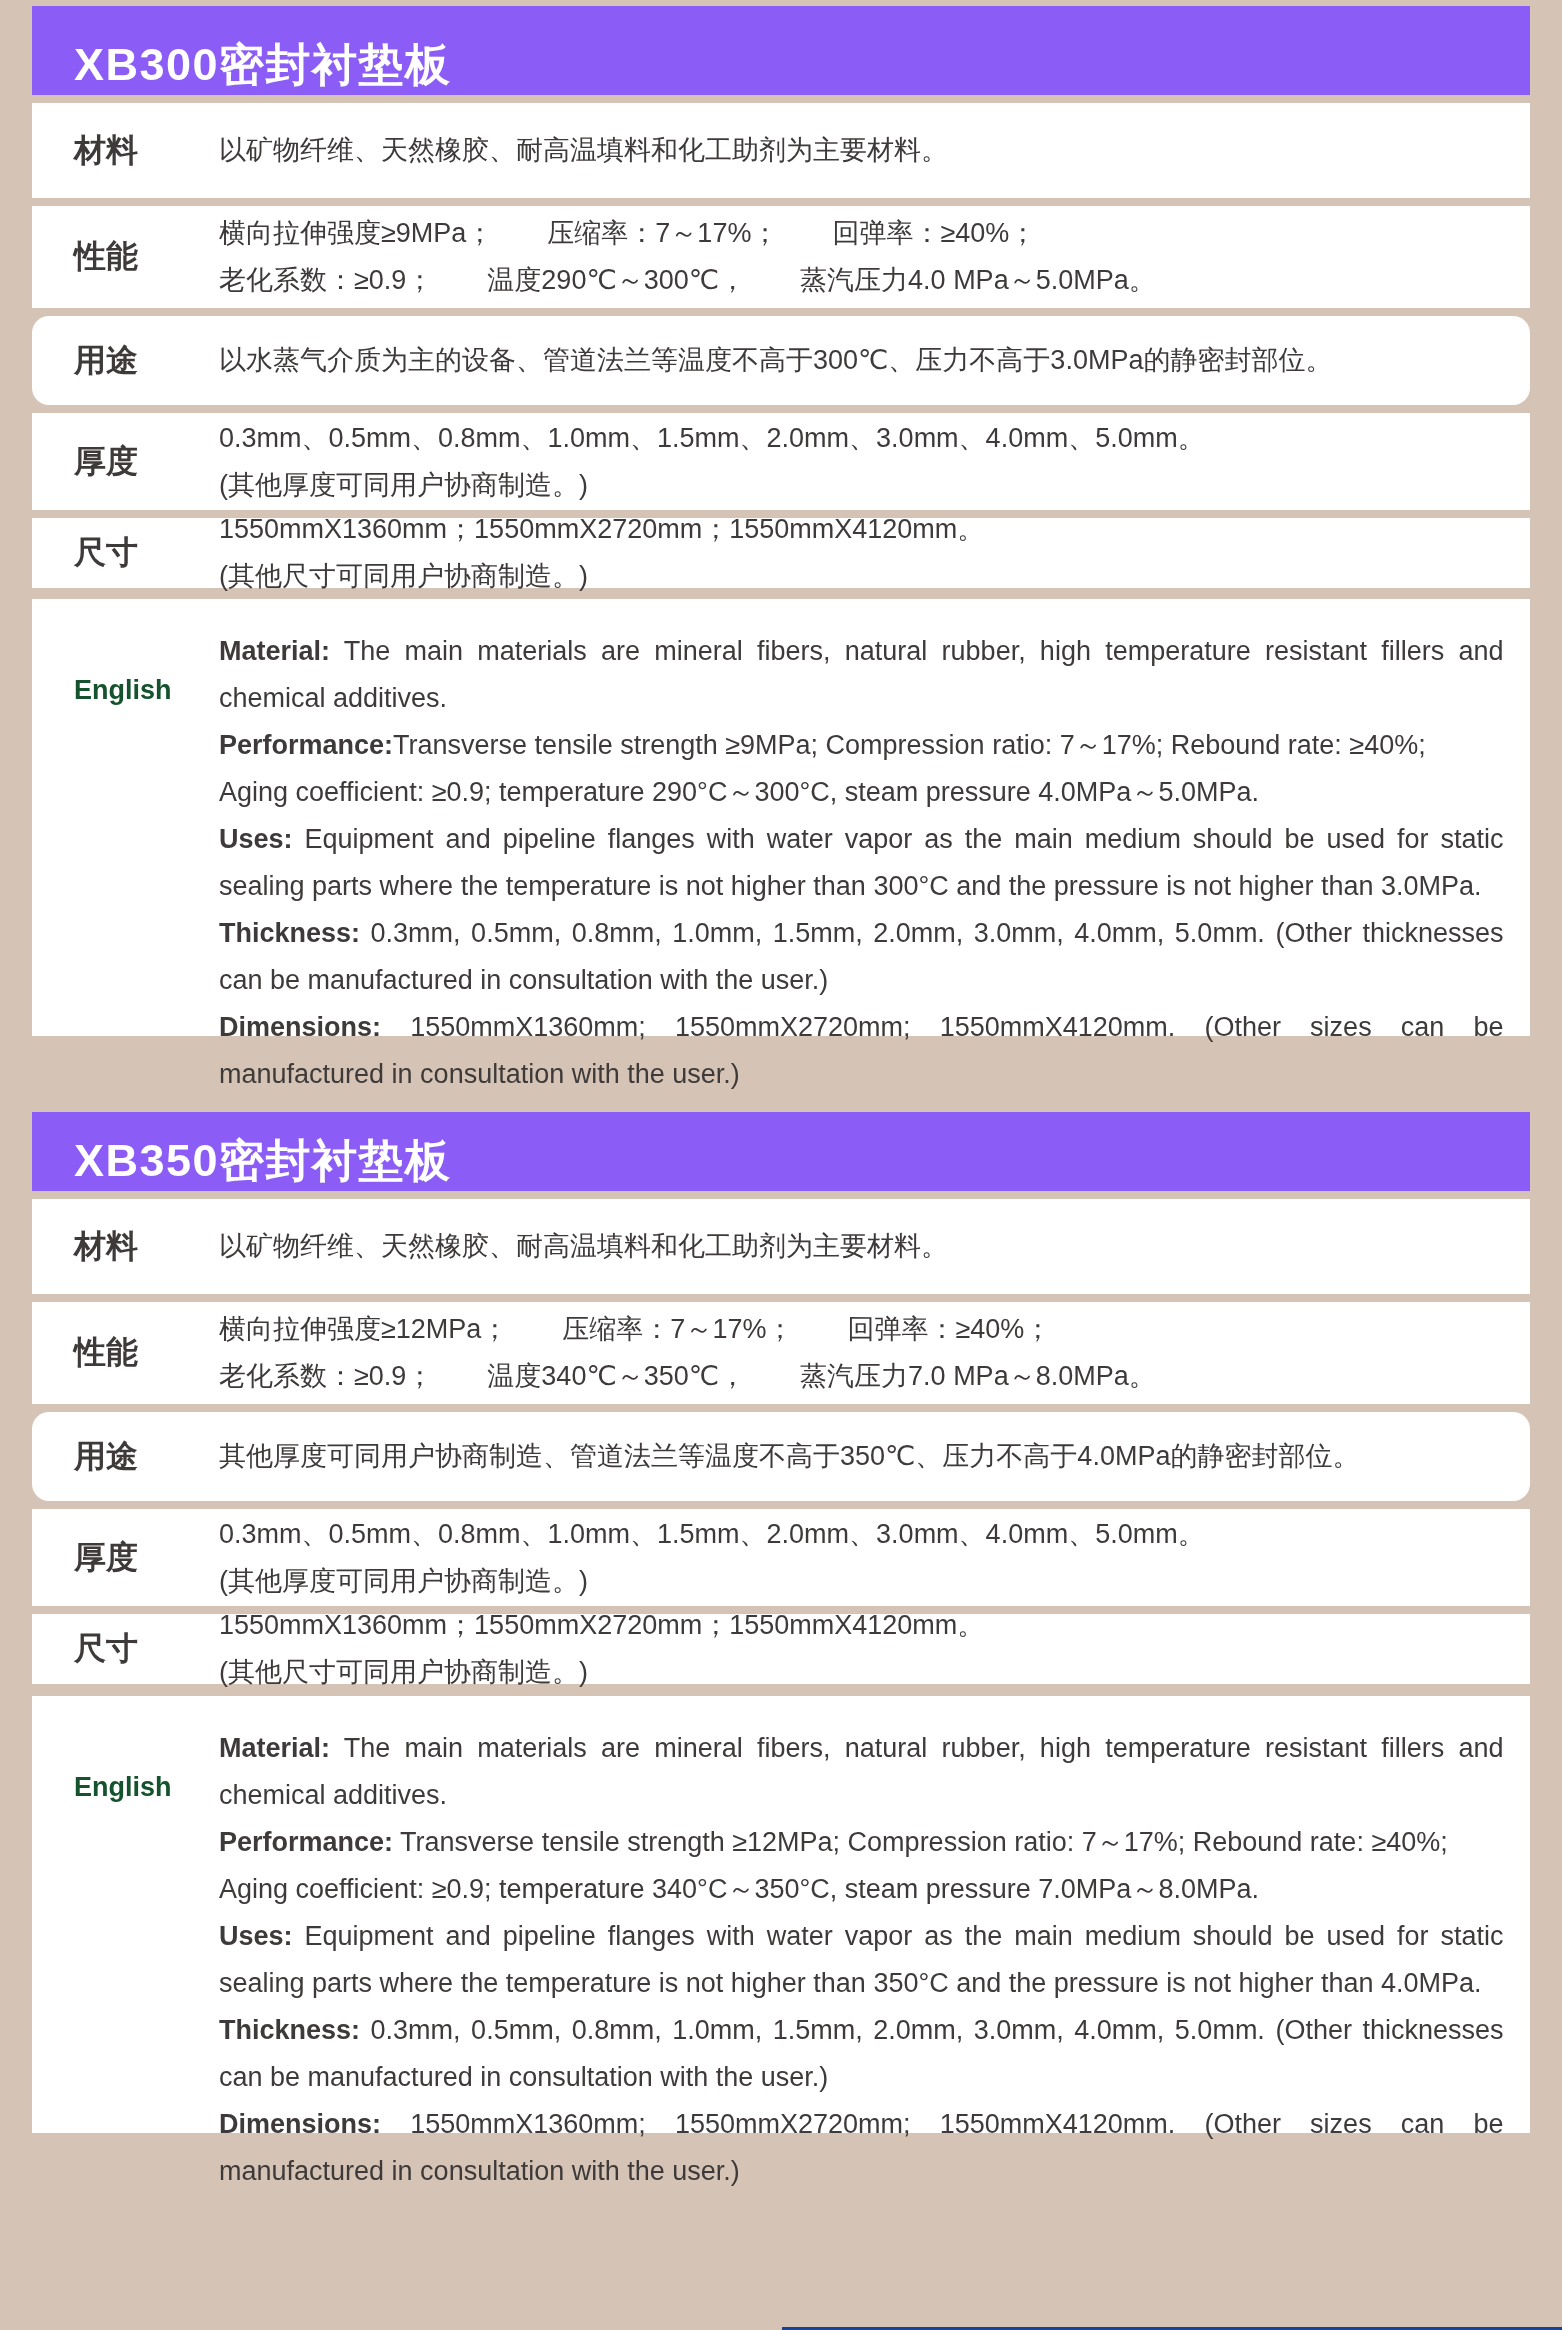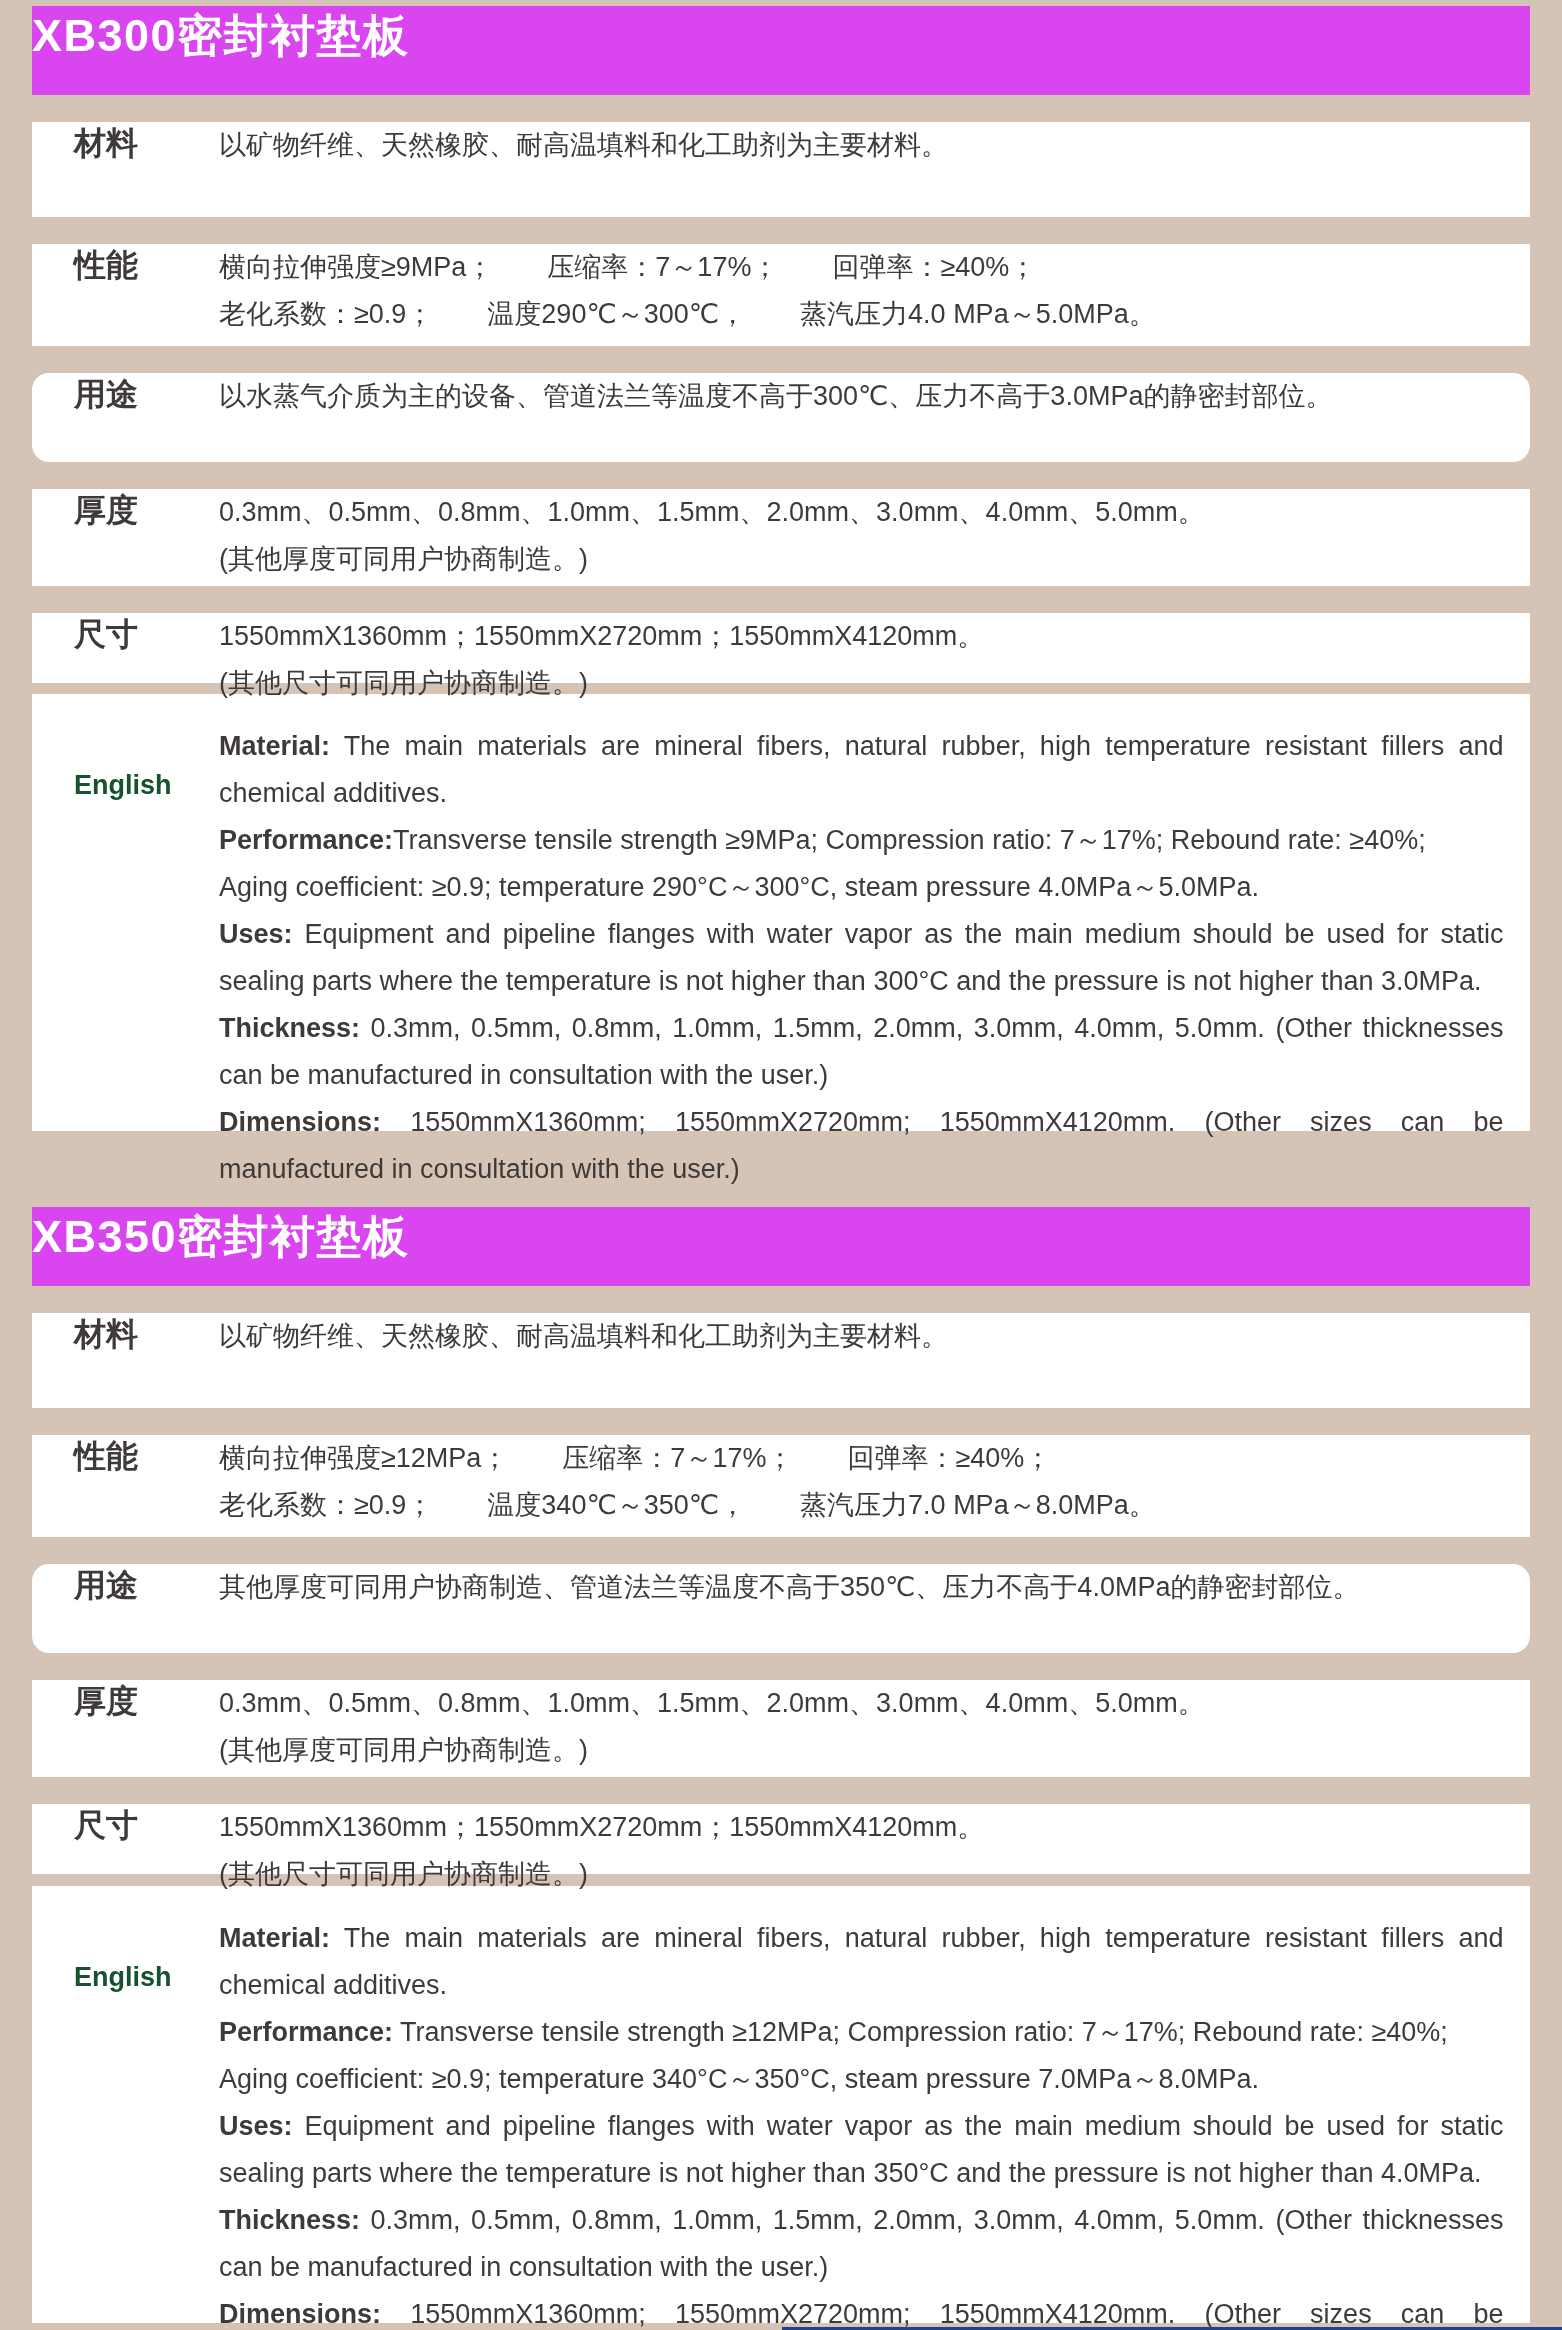--- a/index.html
+++ b/index.html
@@ -6,33 +6,34 @@
   body{
     width:1563px;height:2330px;
     background:#d5c4b5;
     font-family:"Liberation Sans","DejaVu Sans",sans-serif;
     color:#3e3a39;
     position:relative;
     overflow:hidden;
   }
   .wrap{padding:6px 33px 0 32px;}
   .hdr{
-    background:#d946ef;
+    background:#8b5cf6;
     height:89px;
-    display:flex;align-items:flex-start;
+    display:flex;align-items:flex-end;
+    padding-left:42px;
   }
   .hdr h1{
     color:#ffffff;font-size:45px;font-weight:bold;margin:0;letter-spacing:1.5px;
   }
   .section-2{margin-top:76px;}
   .section-2 .hdr{height:79px;}
   .row{
     background:#ffffff;
-    margin-top:27px;
-    display:flex;
+    margin-top:8px;
+    display:flex;align-items:center;
     box-sizing:border-box;
     padding:0 26.5px 0 42px;
   }
   .row .lbl{
     flex:0 0 145px;
     font-size:32px;font-weight:bold;
   }
   .row .val{flex:1;font-size:27px;}
   .row .val p{margin:0;line-height:47px;}
   .r-mat{height:95px;}

